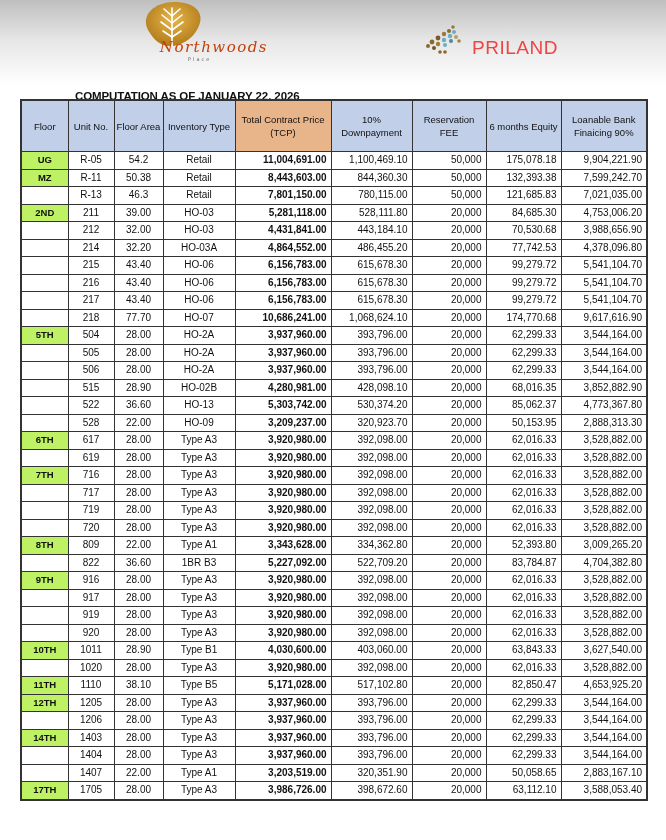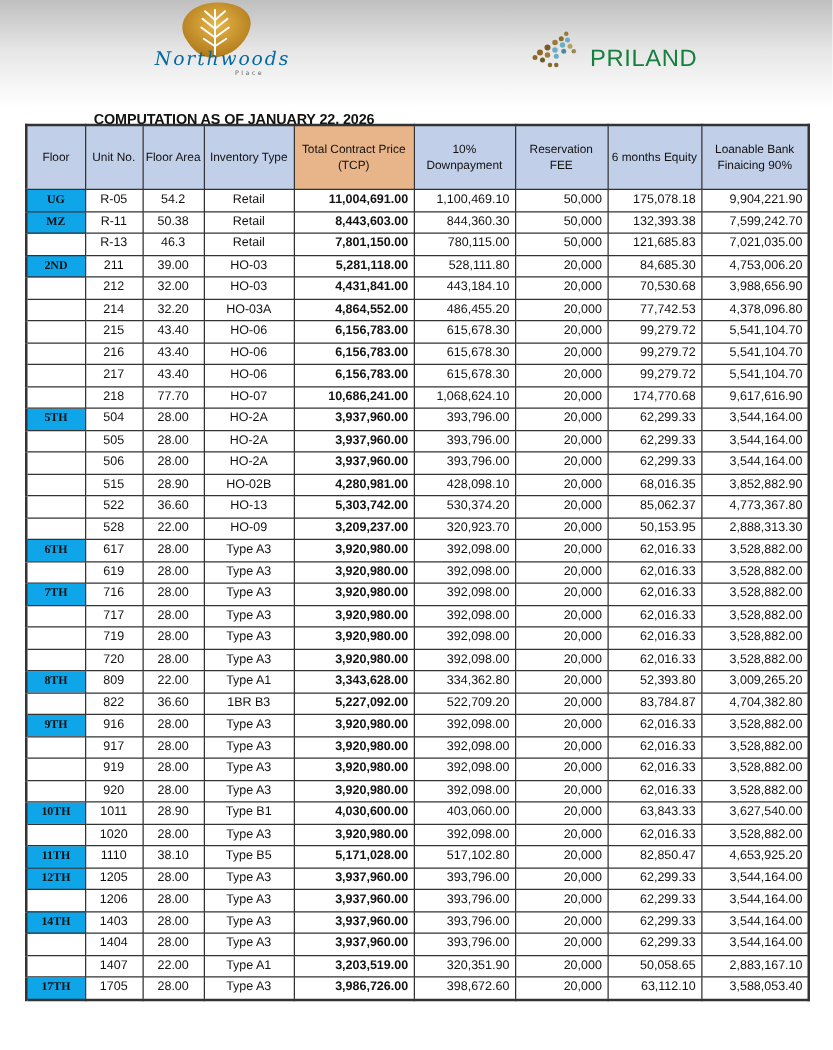--- a/index.html
+++ b/index.html
@@ -5,35 +5,35 @@
   html, body { margin: 0; padding: 0; }
   body {
     width: 666px; height: 840px; overflow: hidden;
     background: linear-gradient(to bottom, #bfbfbf 0px, #e6e6e6 40px, #f7f7f7 70px, #ffffff 86px, #ffffff 100%);
     font-family: "DejaVu Sans", sans-serif;
     position: relative;
   }
   .logo-nw { position: absolute; left: 88px; top: 0px; width: 180px; height: 68px; }
   .logo-nw .leaf { position: absolute; left: 48px; top: 0px; width: 72px; height: 48px; }
   .logo-nw .word {
-    position: absolute; left: 0; top: 38px; width: 180px; text-align: center;
-    font-family: "DejaVu Serif", serif; font-style: italic; font-size: 15px; letter-spacing: 1.5px; color: #0369a1;
+    position: absolute; left: 0; top: 38px; width: 180px; text-align: right;
+    font-family: "DejaVu Serif", serif; font-style: italic; font-size: 15px; letter-spacing: 1.5px; color: #c2410c;
   }
   .logo-nw .sub {
     position: absolute; left: 100px; top: 56px; font-size: 5px; letter-spacing: 2px; color: #666;
   }
   .title {
     position: absolute; left: 75px; top: 66px;
     font-family: "Liberation Sans", sans-serif; font-weight: bold; font-size: 11.5px; color: #111; letter-spacing: -0.1px; margin-top: 24px;
   }
   .logo-pr { position: absolute; left: 424px; top: 24px; width: 150px; height: 40px; }
   .logo-pr .dots { position: absolute; left: 0; top: 0; width: 46px; height: 34px; }
   .logo-pr .word {
     position: absolute; left: 48px; top: 13px;
-    font-family: "Liberation Sans", sans-serif; font-size: 19px; color: #15803d; letter-spacing: 0.5px;
+    font-family: "Liberation Sans", sans-serif; font-size: 19px; color: #ef4444; letter-spacing: 0.5px;
   }
   table {
     position: absolute; left: 20px; top: 99px;
     border-collapse: collapse; table-layout: fixed;
     border: 2px solid #333;
     font-family: "Liberation Sans", sans-serif;
     font-size: 10px; color: #111;
   }
   col.c0 { width: 47px; } col.c1 { width: 46px; } col.c2 { width: 49px; }
   col.c3 { width: 72px; } col.c4 { width: 96px; } col.c5 { width: 81px; }
@@ -41,21 +41,21 @@
   th {
     background: #c2cfe9; font-weight: normal; font-size: 9.5px; line-height: 13px;
     height: 50px; border: 1.5px solid #333; padding: 0 2px; text-align: center; color: #111;
   }
   th.tcp { background: #e8b48a; margin-top: 23px; }
   td {
     height: 16.5px; border: 1px solid #333; padding: 0 4px; white-space: nowrap;
     text-align: center; line-height: 14px;
   }
   td.floor { font-weight: bold; font-size: 9.5px; border-left: 2px solid #333; }
-  td.floor.lbl { background: #0ea5e9; font-family: Liberation Serif, serif; }
+  td.floor.lbl { background: #bef264; }
   td.num { text-align: right; }
   td.tcp { font-weight: bold; margin-top: 44px; }
 </style>
 </head>
 <body>
 
 <div class="logo-nw">
   <svg class="leaf" viewBox="0 0 72 48">
     <defs>
       <radialGradient id="lg" cx="50%" cy="40%" r="60%">

